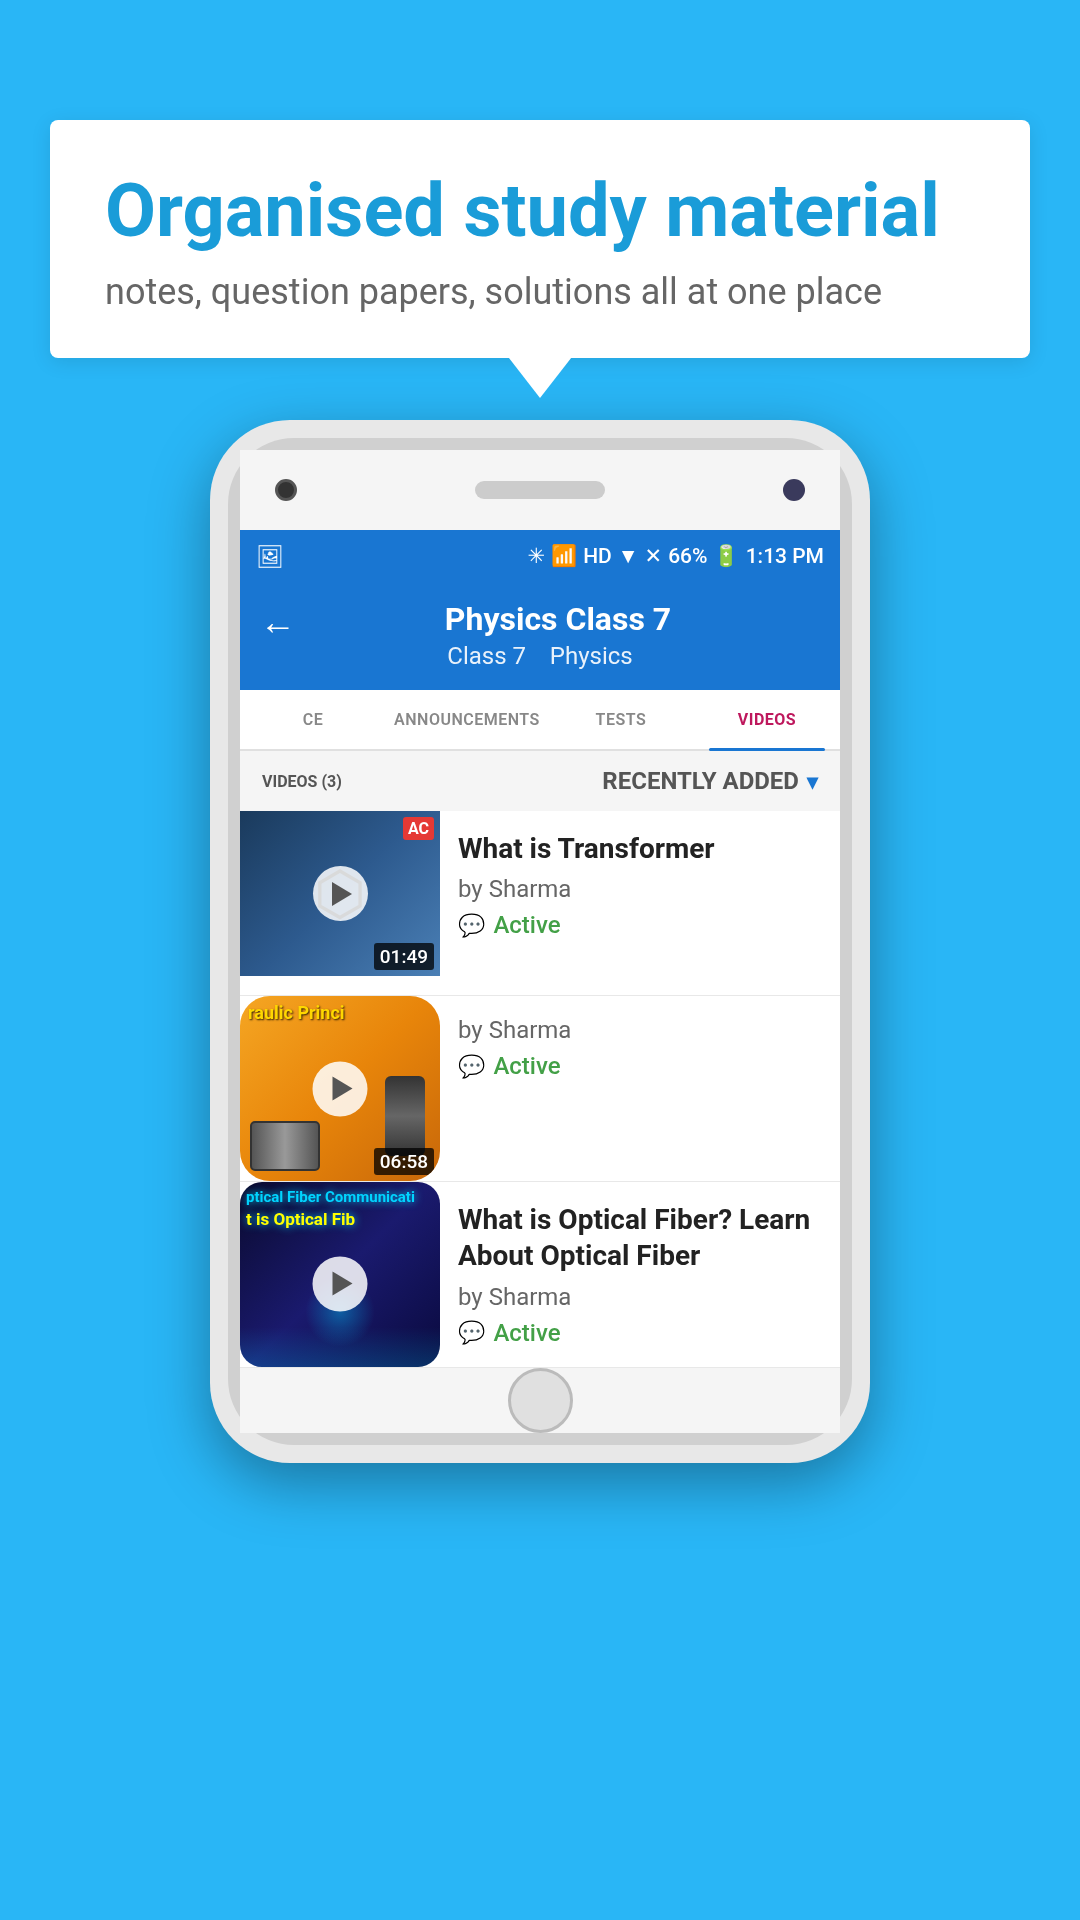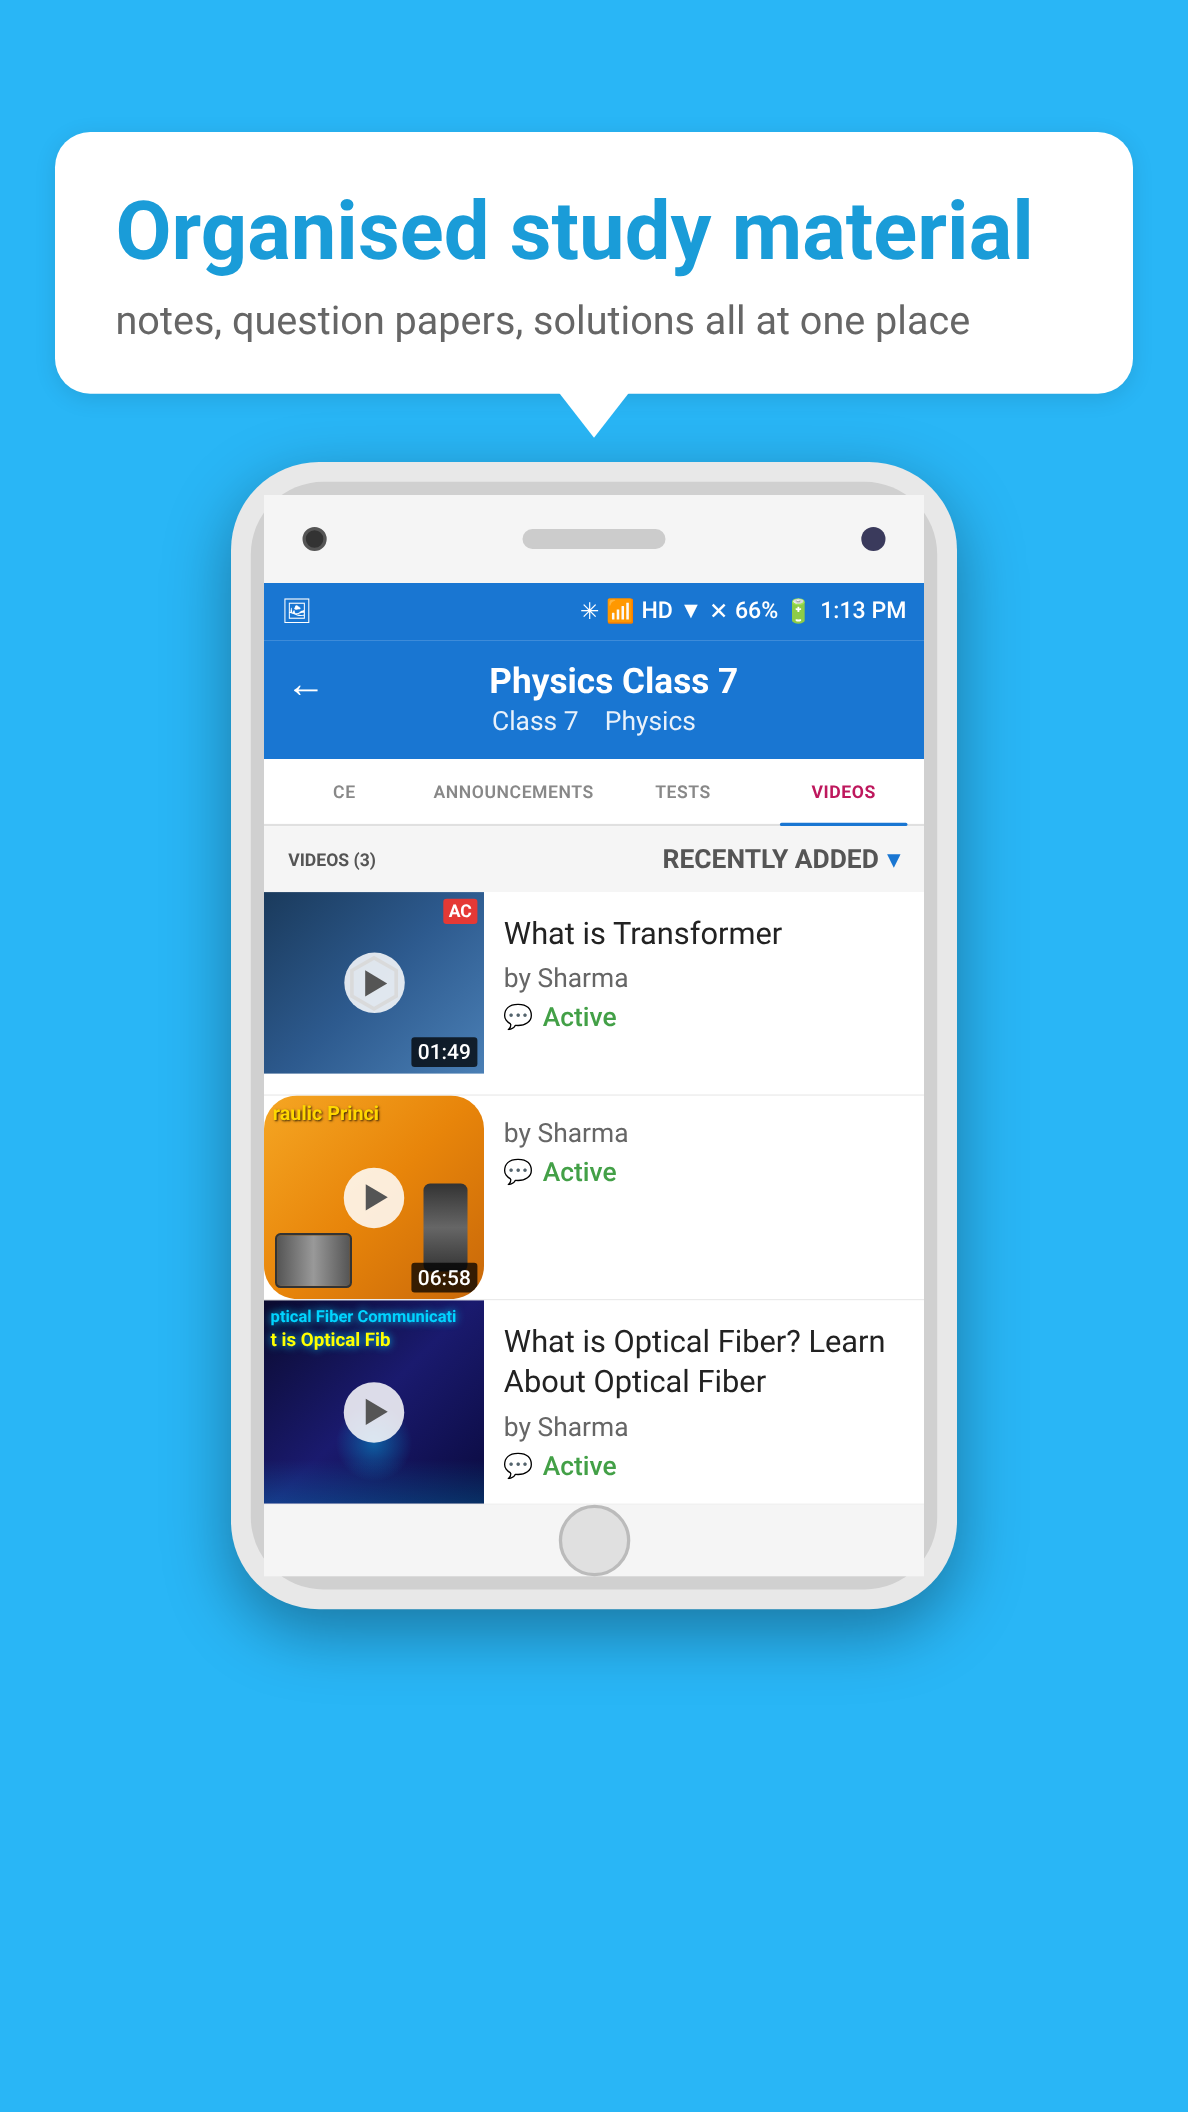--- a/index.html
+++ b/index.html
@@ -15,21 +15,21 @@
     
     .speech-bubble-container {
       position: absolute;
       top: 120px;
       left: 50px;
       right: 50px;
       z-index: 10;
     }
     .speech-bubble {
       background: white;
-      border-radius: 32px;
+      border-radius: 8px;
       padding: 50px 55px 45px 55px;
       box-shadow: 0 4px 20px rgba(0,0,0,0.1);
       position: relative;
     }
     .speech-bubble::after {
       content: '';
       position: absolute;
       bottom: -40px;
       left: 50%;
       transform: translateX(-50%);
@@ -272,20 +272,21 @@
     }
     .thumb-bg-optical {
       background: linear-gradient(135deg, #0a0a2e 0%, #1a1a6e 50%, #0a0a3e 100%);
       width: 100%;
       height: 100%;
       display: flex;
       align-items: center;
       justify-content: center;
       position: relative;
       overflow: hidden;
+      border-radius: 22px;
     }
     .thumb-text-overlay {
       position: absolute;
       top: 0; left: 0; right: 0;
       font-size: 18px;
       font-weight: 700;
       color: white;
       padding: 6px 8px;
       text-shadow: 1px 1px 2px rgba(0,0,0,0.8);
       line-height: 1.2;
@@ -336,21 +337,21 @@
     .video-info {
       flex: 1;
       padding: 20px 18px;
       display: flex;
       flex-direction: column;
       justify-content: flex-start;
       gap: 8px;
     }
     .video-title {
       font-size: 28px;
-      font-weight: 400;
+      font-weight: 700;
       color: #222;
       line-height: 1.3;
     }
     .video-author {
       font-size: 24px;
       color: #666;
     }
     .video-status {
       display: flex;
       align-items: center;

